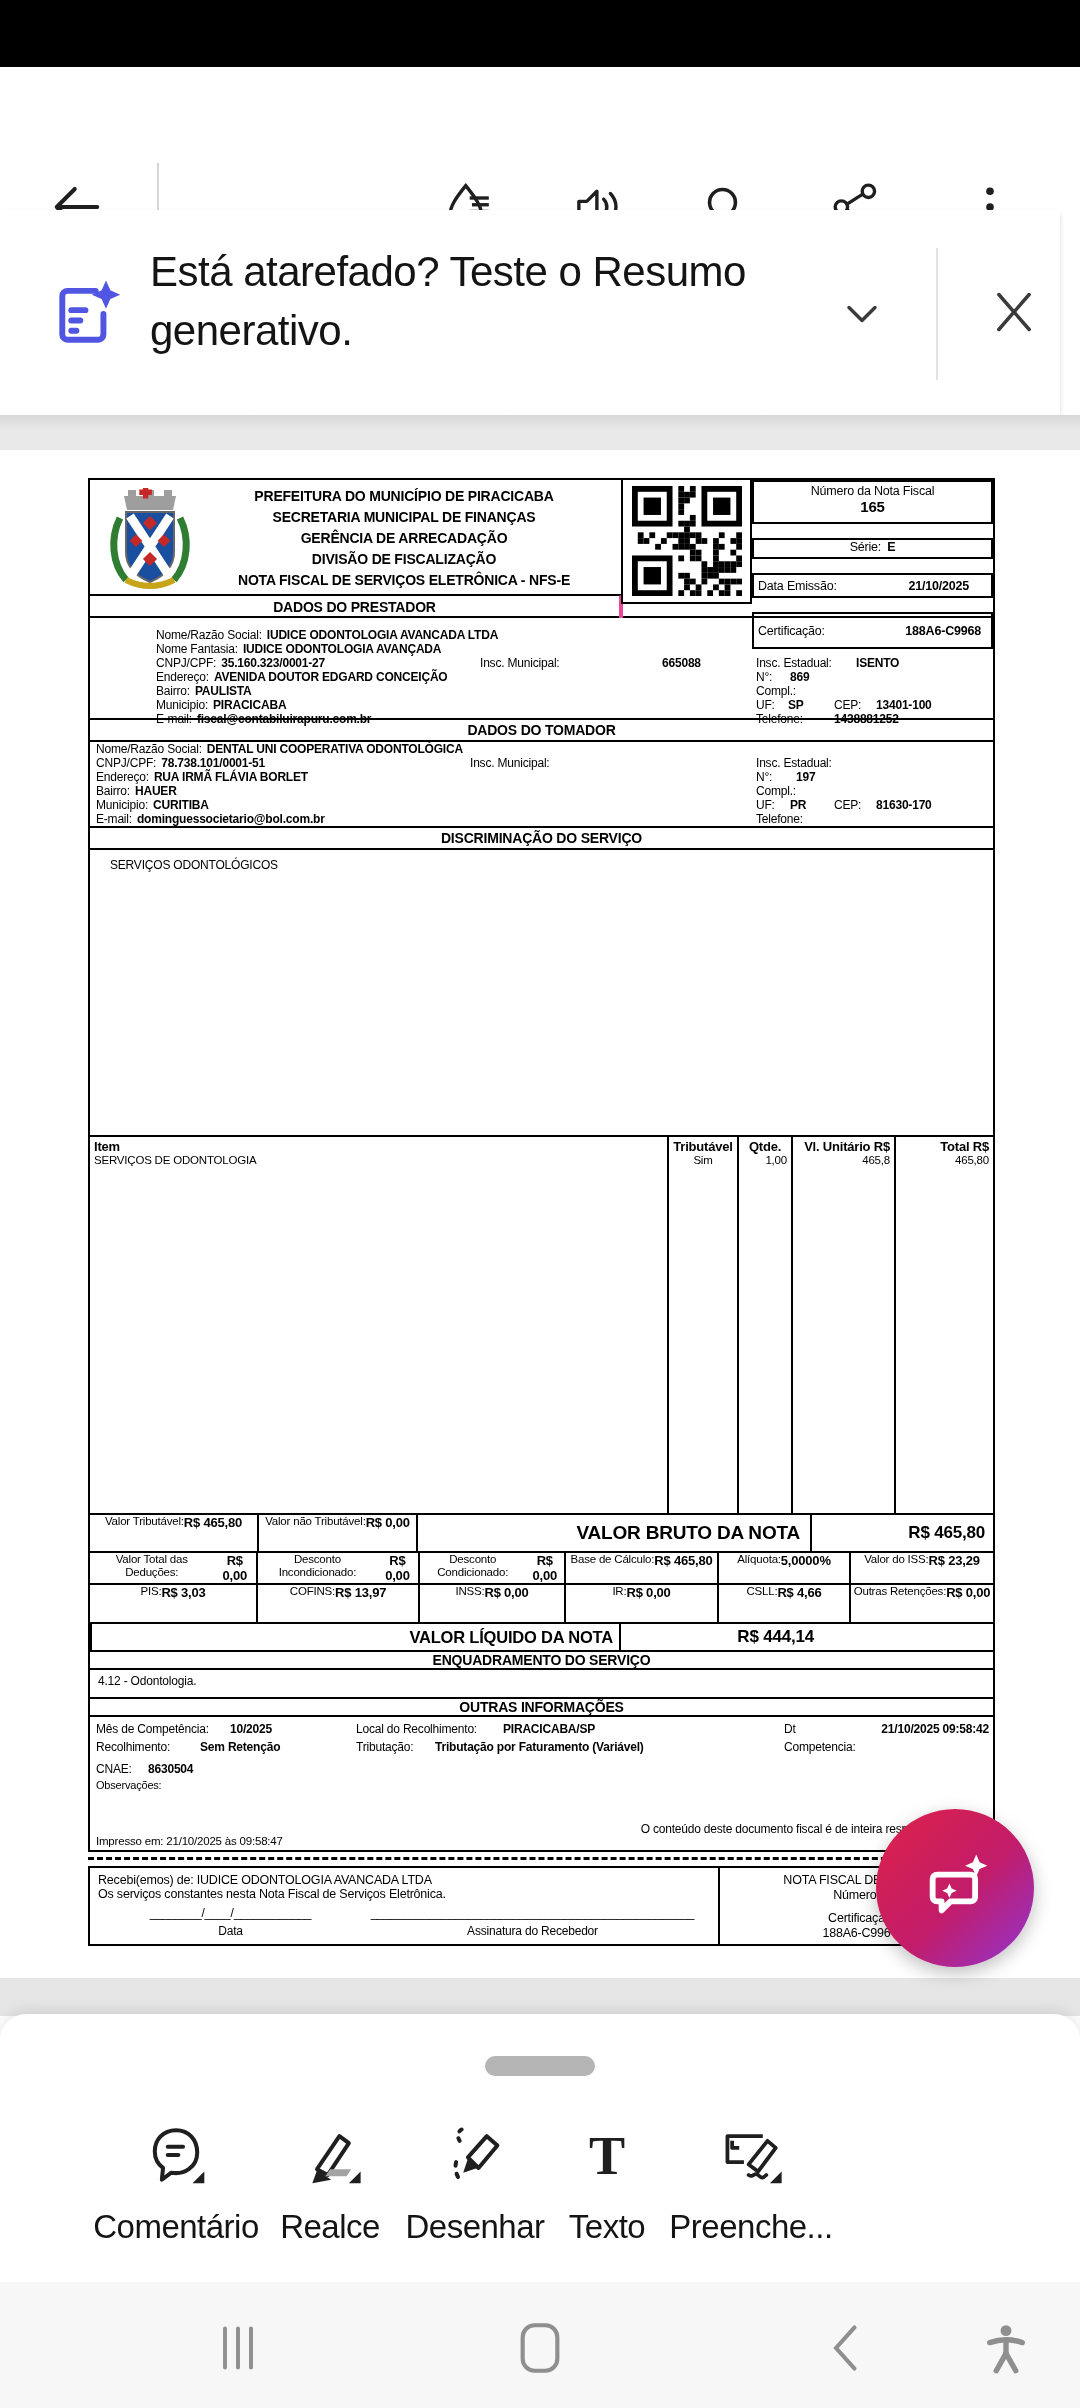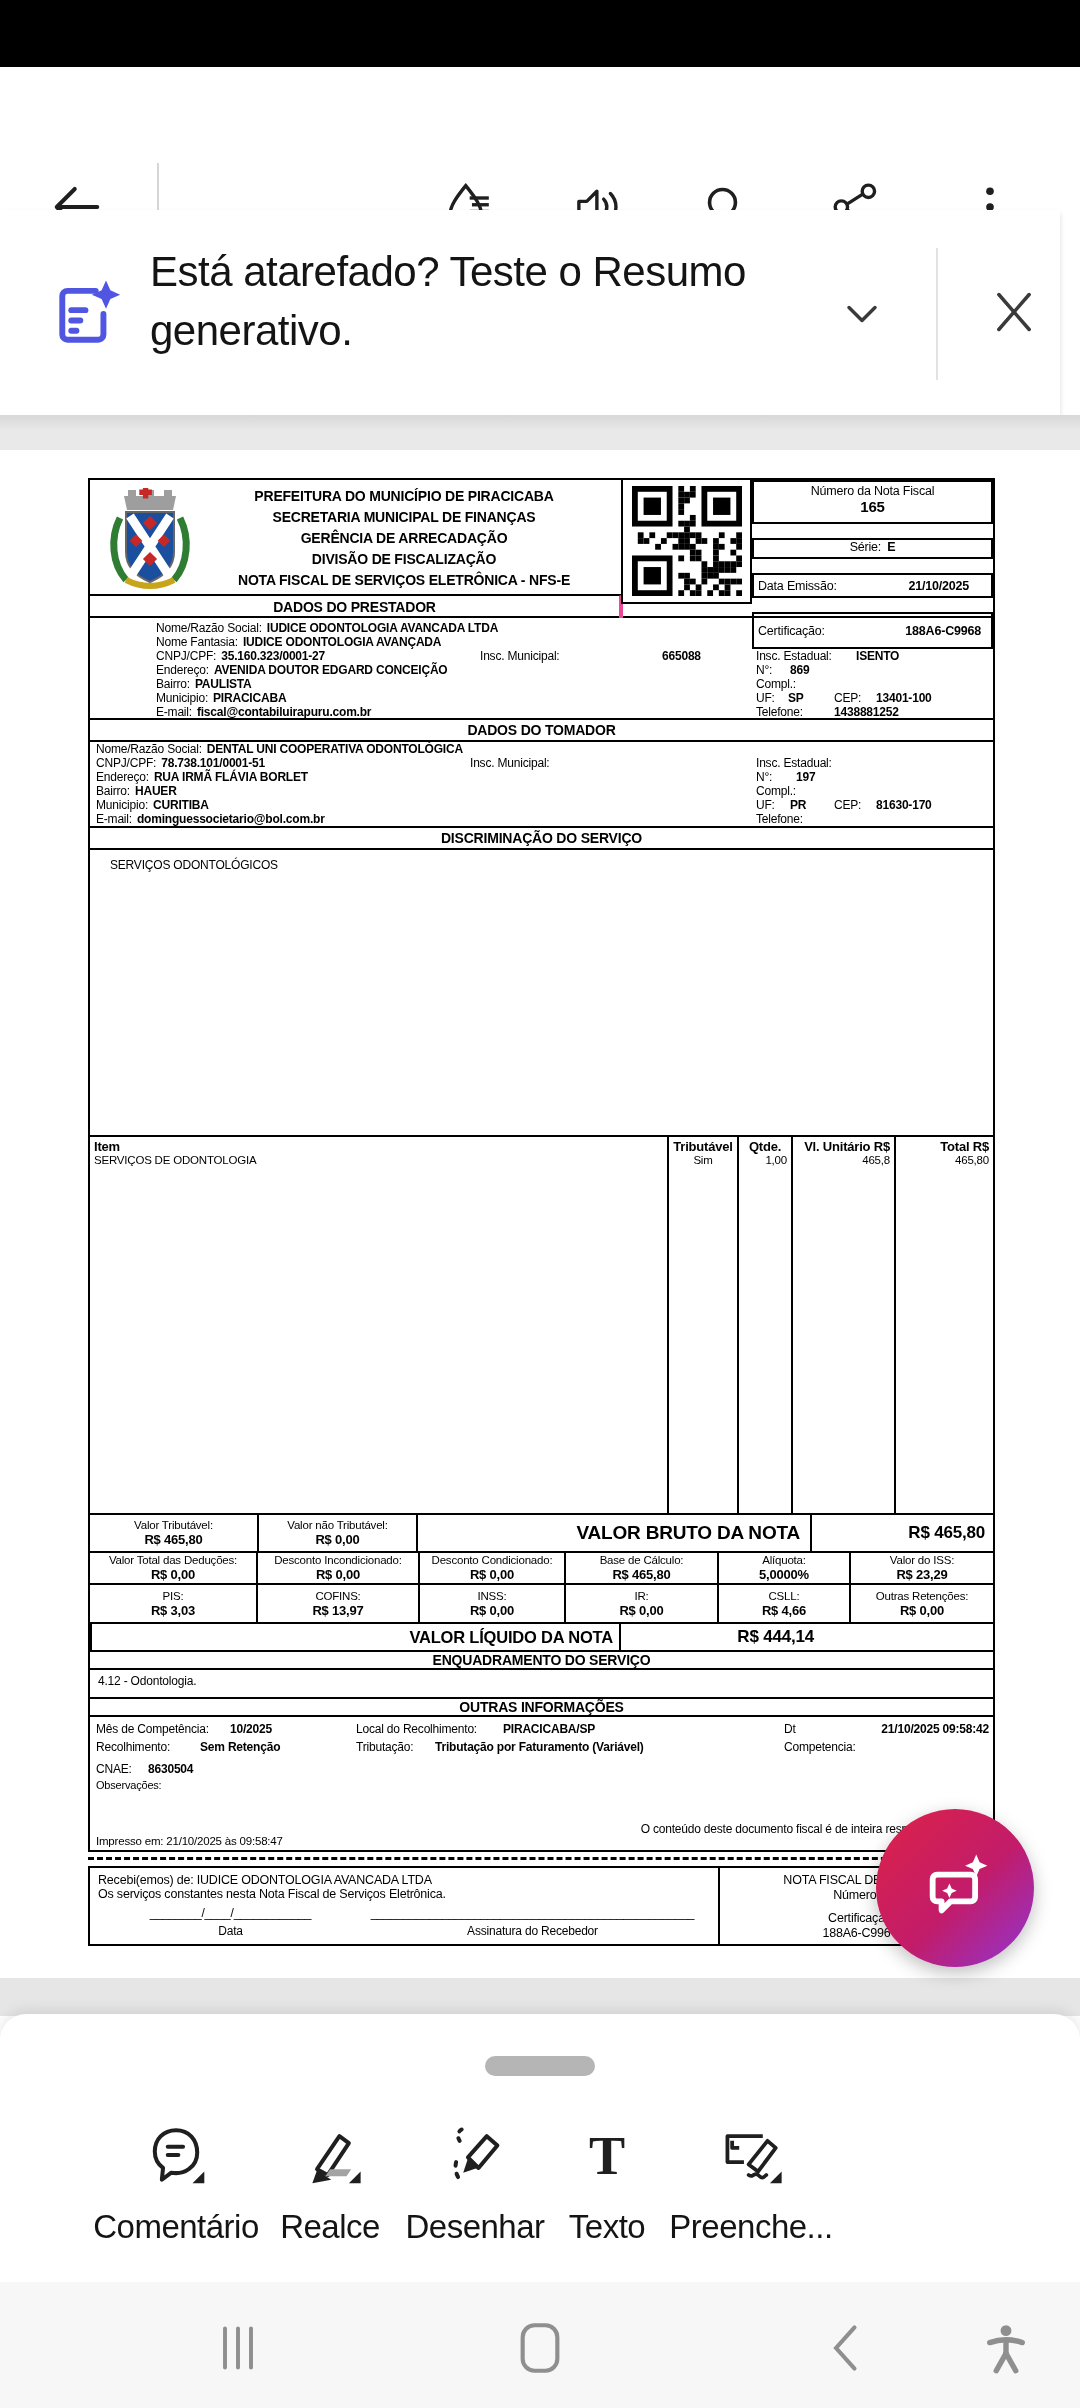--- a/index.html
+++ b/index.html
@@ -45,42 +45,42 @@
   #hdr-right{position:absolute;left:662px;top:0;width:241px;height:138px;font-size:12.5px;}
   .hr-row{border:2px solid #000;margin-bottom:14px;}
   #hr-num{height:44px;text-align:center;padding-top:2px;}
   #hr-num b{font-size:15px;}
   #hr-serie{height:21px;display:flex;align-items:flex-start;justify-content:center;gap:6px;}
   #hr-data{height:25px;display:flex;align-items:center;padding:0 22px 0 4px;justify-content:space-between;}
   #hr-cert{height:37px;display:flex;align-items:center;padding:0 10px 0 4px;justify-content:space-between;}
   
   .party{position:relative;font-size:12px;}
   .party .line{position:relative;height:14px;white-space:nowrap;}
-  #prestador{height:100px;padding-top:3px;border-radius:30px;}
+  #prestador{height:100px;padding-top:10px;border-radius:30px;}
   #prestador .line{padding-left:66px;}
   #tomador{height:84px;}
   #tomador .line{padding-left:6px;}
   .at{position:absolute;top:0;white-space:nowrap;}
   .lb{margin-right:5px;}
   b{font-weight:700;}
   
   #svc-box{height:285px;font-size:12px;padding:8px 0 0 8px;margin-left:12px;}
   
   #items{height:378px;border-top:2px solid #000;display:grid;
          grid-template-columns:577px 70px 54px 103px 1fr;}
   #items .c{border-left:2px solid #000;padding:2px 4px;font-size:11.5px;}
   #items .c:first-child{border-left:none;}
   #items .h{font-weight:700;font-size:13px;}
   .ta-c{text-align:center;} .ta-r{text-align:right;}
   
   .trow{display:grid;border-top:2px solid #000;}
   #tot1{grid-template-columns:167px 159px 396px 1fr;height:38px;}
   #tot2{grid-template-columns:166px 162px 146px 153px 132px 1fr;height:32px;}
   #tot3{grid-template-columns:166px 162px 146px 153px 132px 1fr;height:39px;}
-  .tcell{border-left:2px solid #000;display:flex;flex-direction:column;
+  .tcell{border-left:2px solid #000;display:flex;flex-direction:row;
          justify-content:center;text-align:center;}
   .trow .tcell:first-child{border-left:none;}
   .tcell .tl{font-size:11.5px;line-height:13px;}
   .tcell .tv{font-size:13px;font-weight:700;line-height:15px;}
   #bruto-label{border-left:2px solid #000;border-right:2px solid #000;display:flex;align-items:center;
                justify-content:flex-end;font-size:19px;font-weight:700;padding-right:10px;}
   #bruto-value{display:flex;align-items:center;justify-content:flex-end;font-size:17px;
                font-weight:700;padding-right:8px;}
   #liq{grid-template-columns:531px 201px 1fr;height:28px;}
   #liq-aprox{display:flex;align-items:center;padding-left:6px;font-size:11.5px;font-weight:700;}

